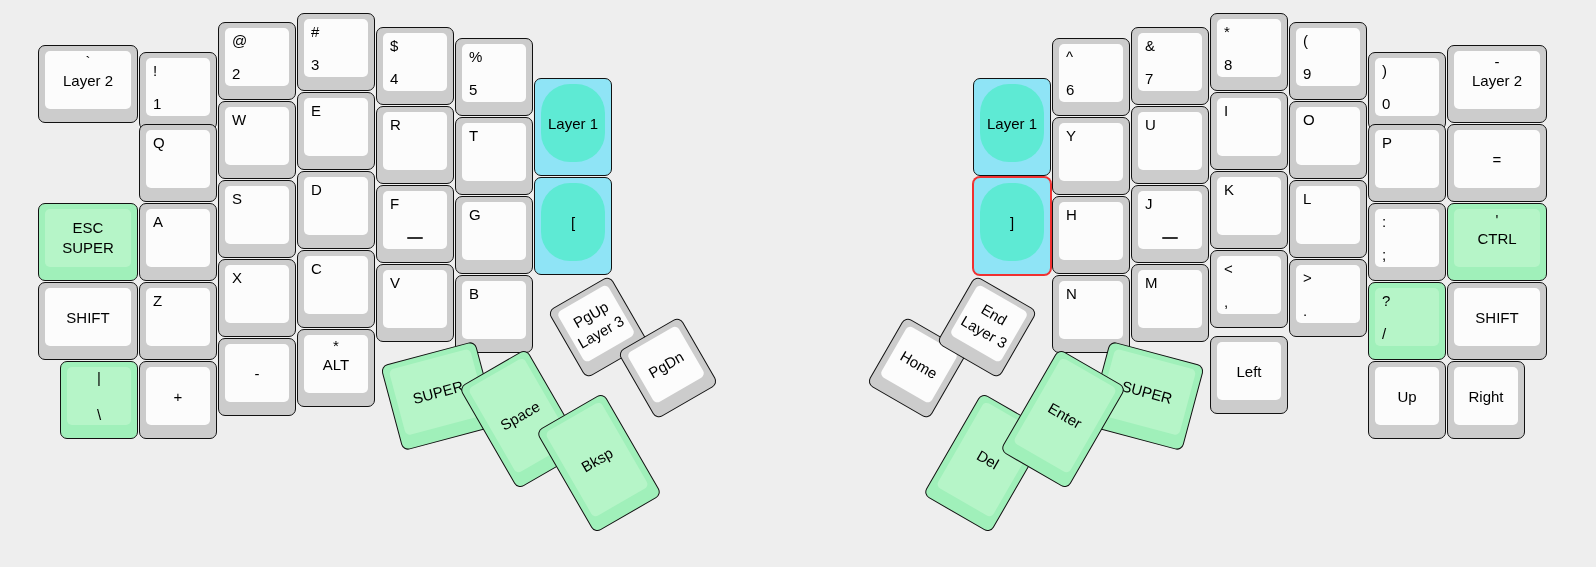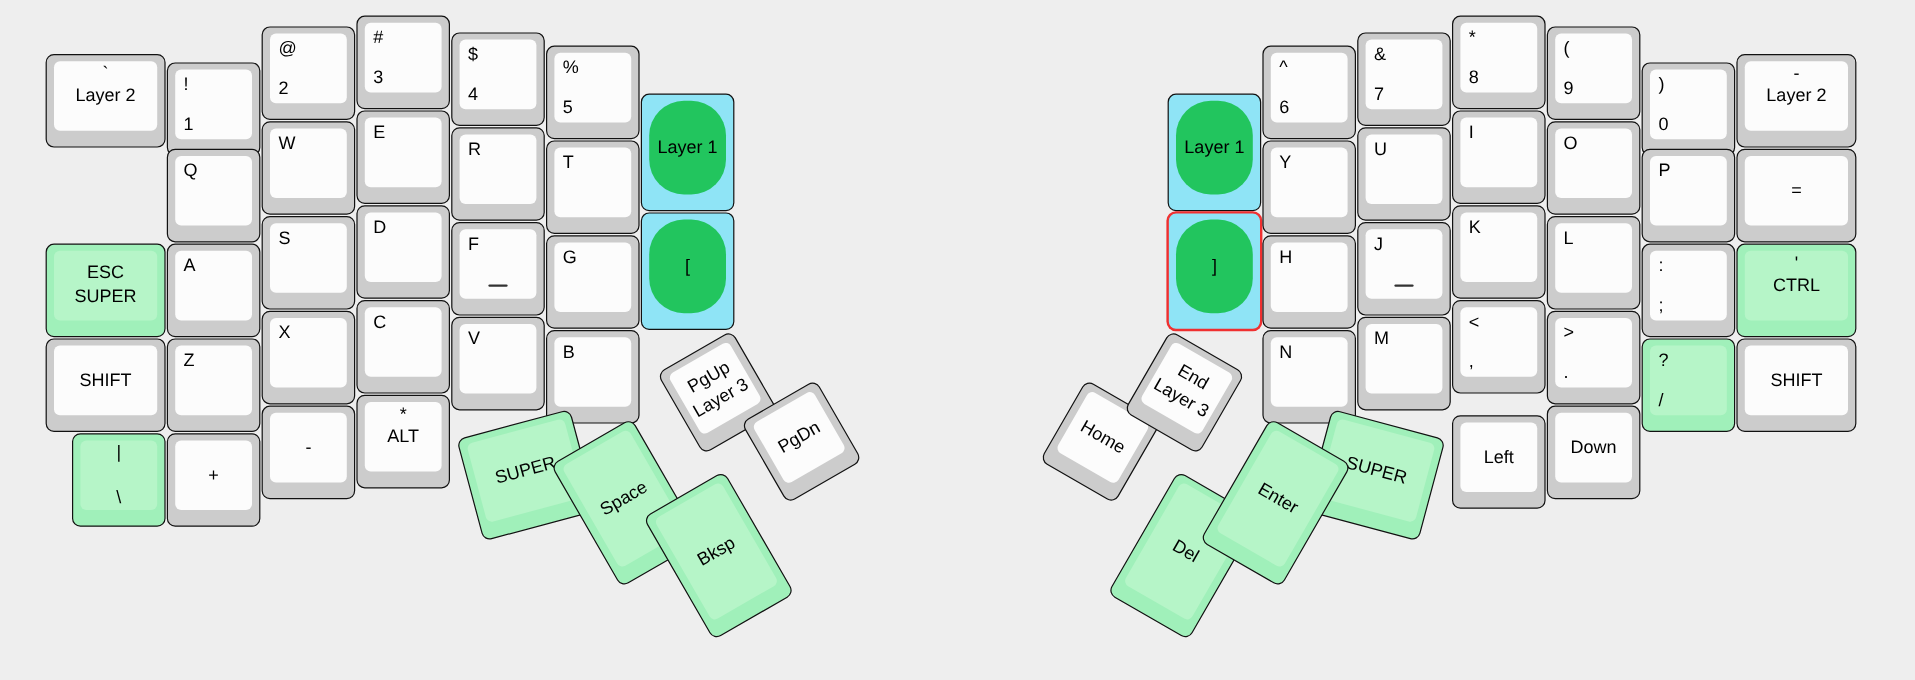--- a/index.html
+++ b/index.html
@@ -35,21 +35,21 @@
     position:absolute;
     left:6px; top:5px; right:6px; bottom:13px;
     box-sizing:border-box;
     border-radius:5px;
     background:#fcfcfc;
     display:flex;
     flex-direction:column;
     overflow:hidden;
   }
   .key.green > .cap{background:#b6f5c8;}
-  .key.cyan  > .cap{background:#22c55e;border-radius:29px;}
+  .key.cyan  > .cap{background:#5eead4;border-radius:29px;}
 
   
   .lg{
     position:absolute;
     color:#000;
     font-size:15px;
     line-height:17px;
     white-space:pre;
   }
   .lg.tl{left:7px; top:4px; text-align:left;}
@@ -398,28 +398,33 @@
       <div class="cap">
         <span class="lg tl">?</span>
         <span class="lg bl">/</span>
       </div>
     </div>
     <div class="key white" style="left: 1447px; top: 282px; width: 100px; height: 78px;">
       <div class="cap">
         <span class="lg ctr">SHIFT</span>
       </div>
     </div>
-    <div class="key white" style="left: 1210px; top: 346px; width: 78px; height: 78px;">
+    <div class="key white" style="left: 1210px; top: 336px; width: 78px; height: 78px;">
       <div class="cap">
         <span class="lg ctr">Left</span>
       </div>
     </div>
-    <div class="key white" style="left: 1289px; top: 338px; width: 78px; height: 78px;">
-      <div class="cap">
-        <span class="lg ctr">Down</span>
+    <div class="key white" style="left: 1368px; top: 361px; width: 78px; height: 78px;">
+      <div class="cap">
+        <span class="lg ctr">Up</span>
+      </div>
+    </div>
+    <div class="key white" style="left: 1447px; top: 361px; width: 78px; height: 78px;">
+      <div class="cap">
+        <span class="lg ctr">Right</span>
       </div>
     </div>
     <div class="key green" style="left: 1097px; top: 352px; width: 98px; height: 88px; transform: rotate(15deg); transform-origin: 50% 50%;">
       <div class="cap">
         <span class="lg ctr">SUPER</span>
       </div>
     </div>
     <div class="key white" style="left: 881px; top: 329px; width: 72px; height: 78px; transform: rotate(30deg); transform-origin: 50% 50%;">
       <div class="cap">
         <span class="lg ctr">Home</span>

